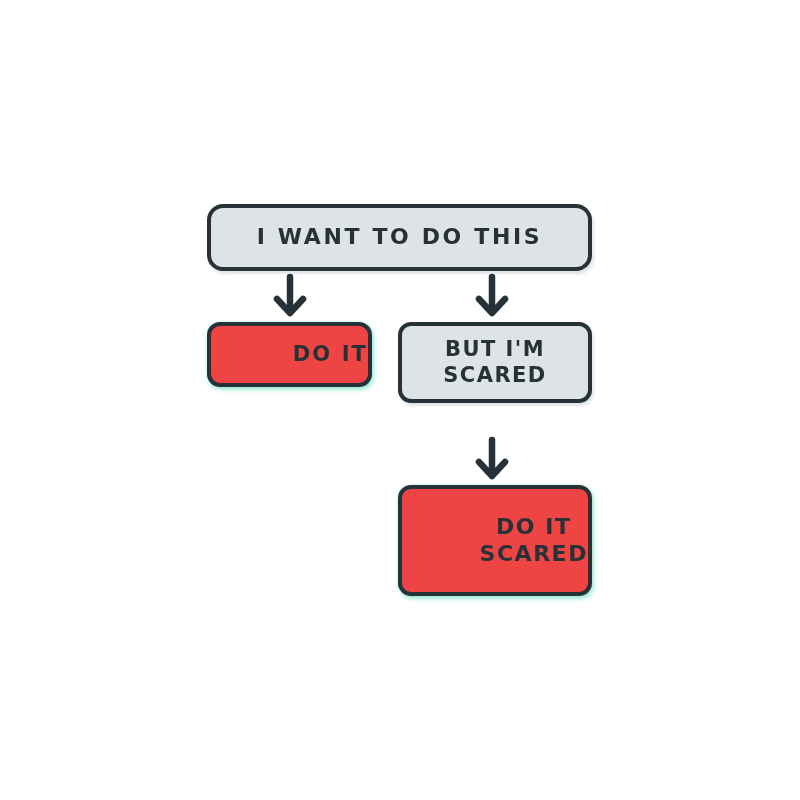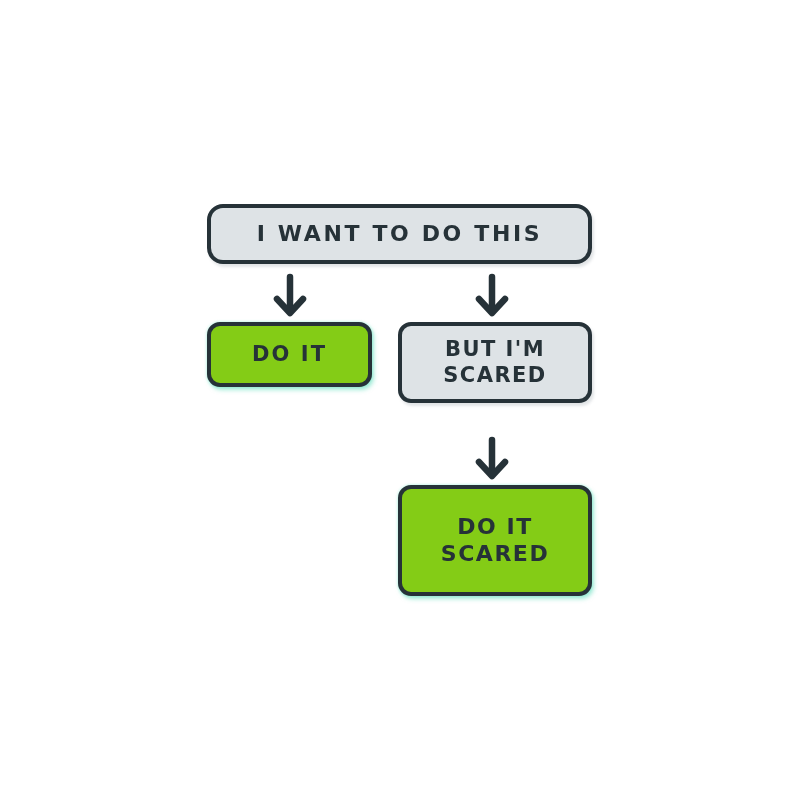--- a/index.html
+++ b/index.html
@@ -41,31 +41,32 @@
     white-space: pre-line;
     user-select: none;
   }
 
   .node.neutral {
     background: #dee3e6;
     box-shadow: 2px 3px 3px rgba(120,132,140,0.22);
   }
 
   .node.accent {
-    background: #84cc16;
+    background: #ef4444;
     box-shadow: 2px 3px 4px rgba(90, 220, 185, 0.55),
                 0 0 3px rgba(120, 235, 205, 0.6);
+    justify-content: flex-end;
   }
 
   
   #node-want {
     left: 207px;
     top: 204px;
     width: 385px;
-    height: 60px;
+    height: 67px;
     border-radius: 16px;
   }
   #node-want .node-label { font-size: 22px; letter-spacing: 0.12em; }
 
   #node-doit {
     left: 207px;
     top: 322px;
     width: 165px;
     height: 65px;
     border-radius: 13px;

